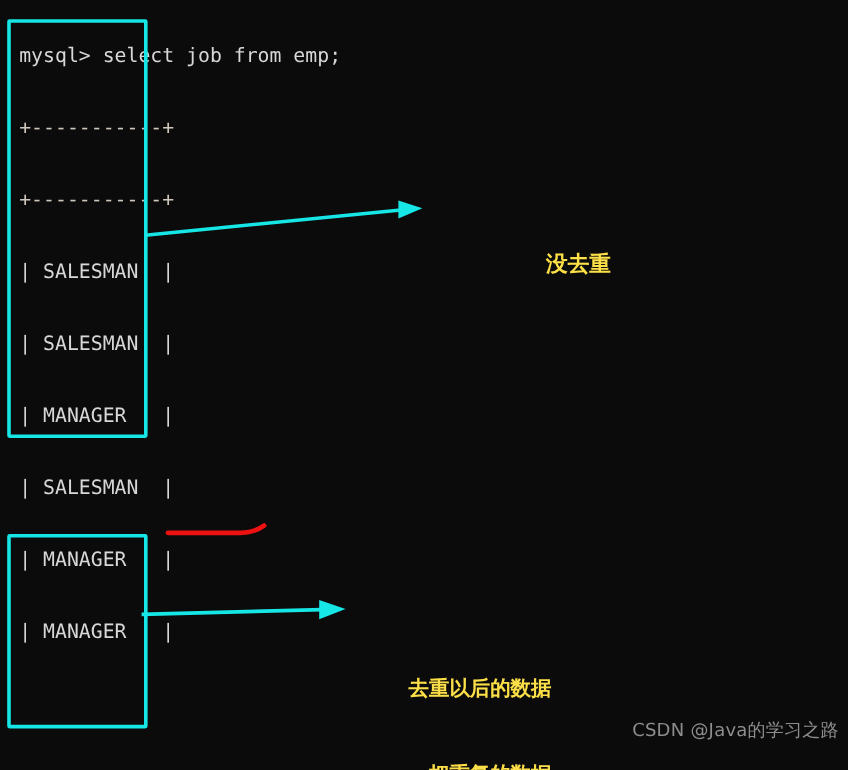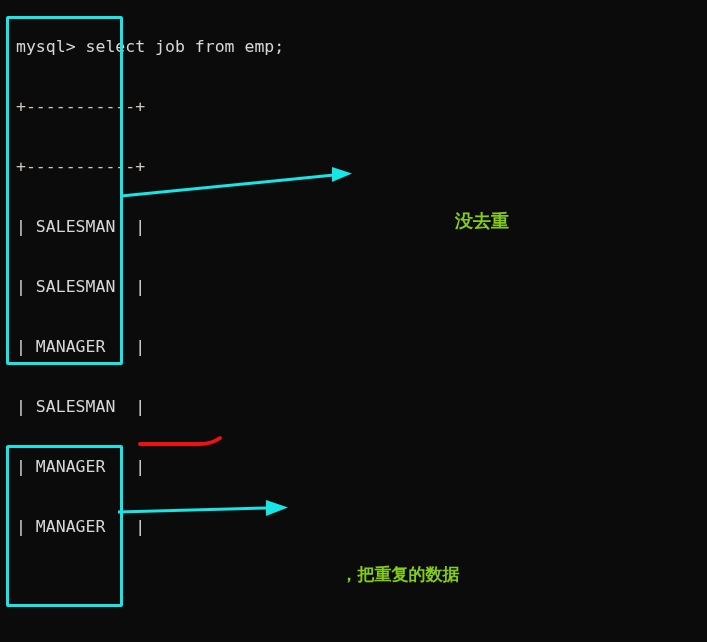--- a/index.html
+++ b/index.html
@@ -51,21 +51,21 @@
   
   .arrow-svg {
     position: absolute;
     overflow: visible;
     pointer-events: none;
   }
 
   
   .redtext {
     position: absolute;
-    color: #84cc16;
+    color: #fde047;
     font-family: "DejaVu Sans", "Liberation Sans", sans-serif;
     font-weight: bold;
     font-size: 17px;
     line-height: 23px;
     white-space: pre;
   }
   .redtext.center { text-align: center; }
 
   
   .watermark {
@@ -133,18 +133,22 @@
 
   <svg class="arrow-svg" style="left:0px; top:0px;" width="707" height="642" viewBox="0 0 707 642">
     <path d="M140,444 L200,444 Q212,444 220,438" stroke="#ee1111" stroke-width="4" fill="none" stroke-linecap="round" stroke-linejoin="round"></path>
   </svg>
 
   <div class="redtext" style="left:430px; top:186px; font-size:18px;">
     <span>没去重</span>
   </div>
 
   <div class="redtext center" style="left:322px; top:514px; width:156px; font-size:17px; line-height:24px;">
+    <div>去重以后的数据</div>
     <div>，把重复的数据</div>
     
   </div>
 
+  <div class="watermark">
+    <span>CSDN @Java的学习之路</span>
+  </div>
 
 </div>
 
 </body></html>

